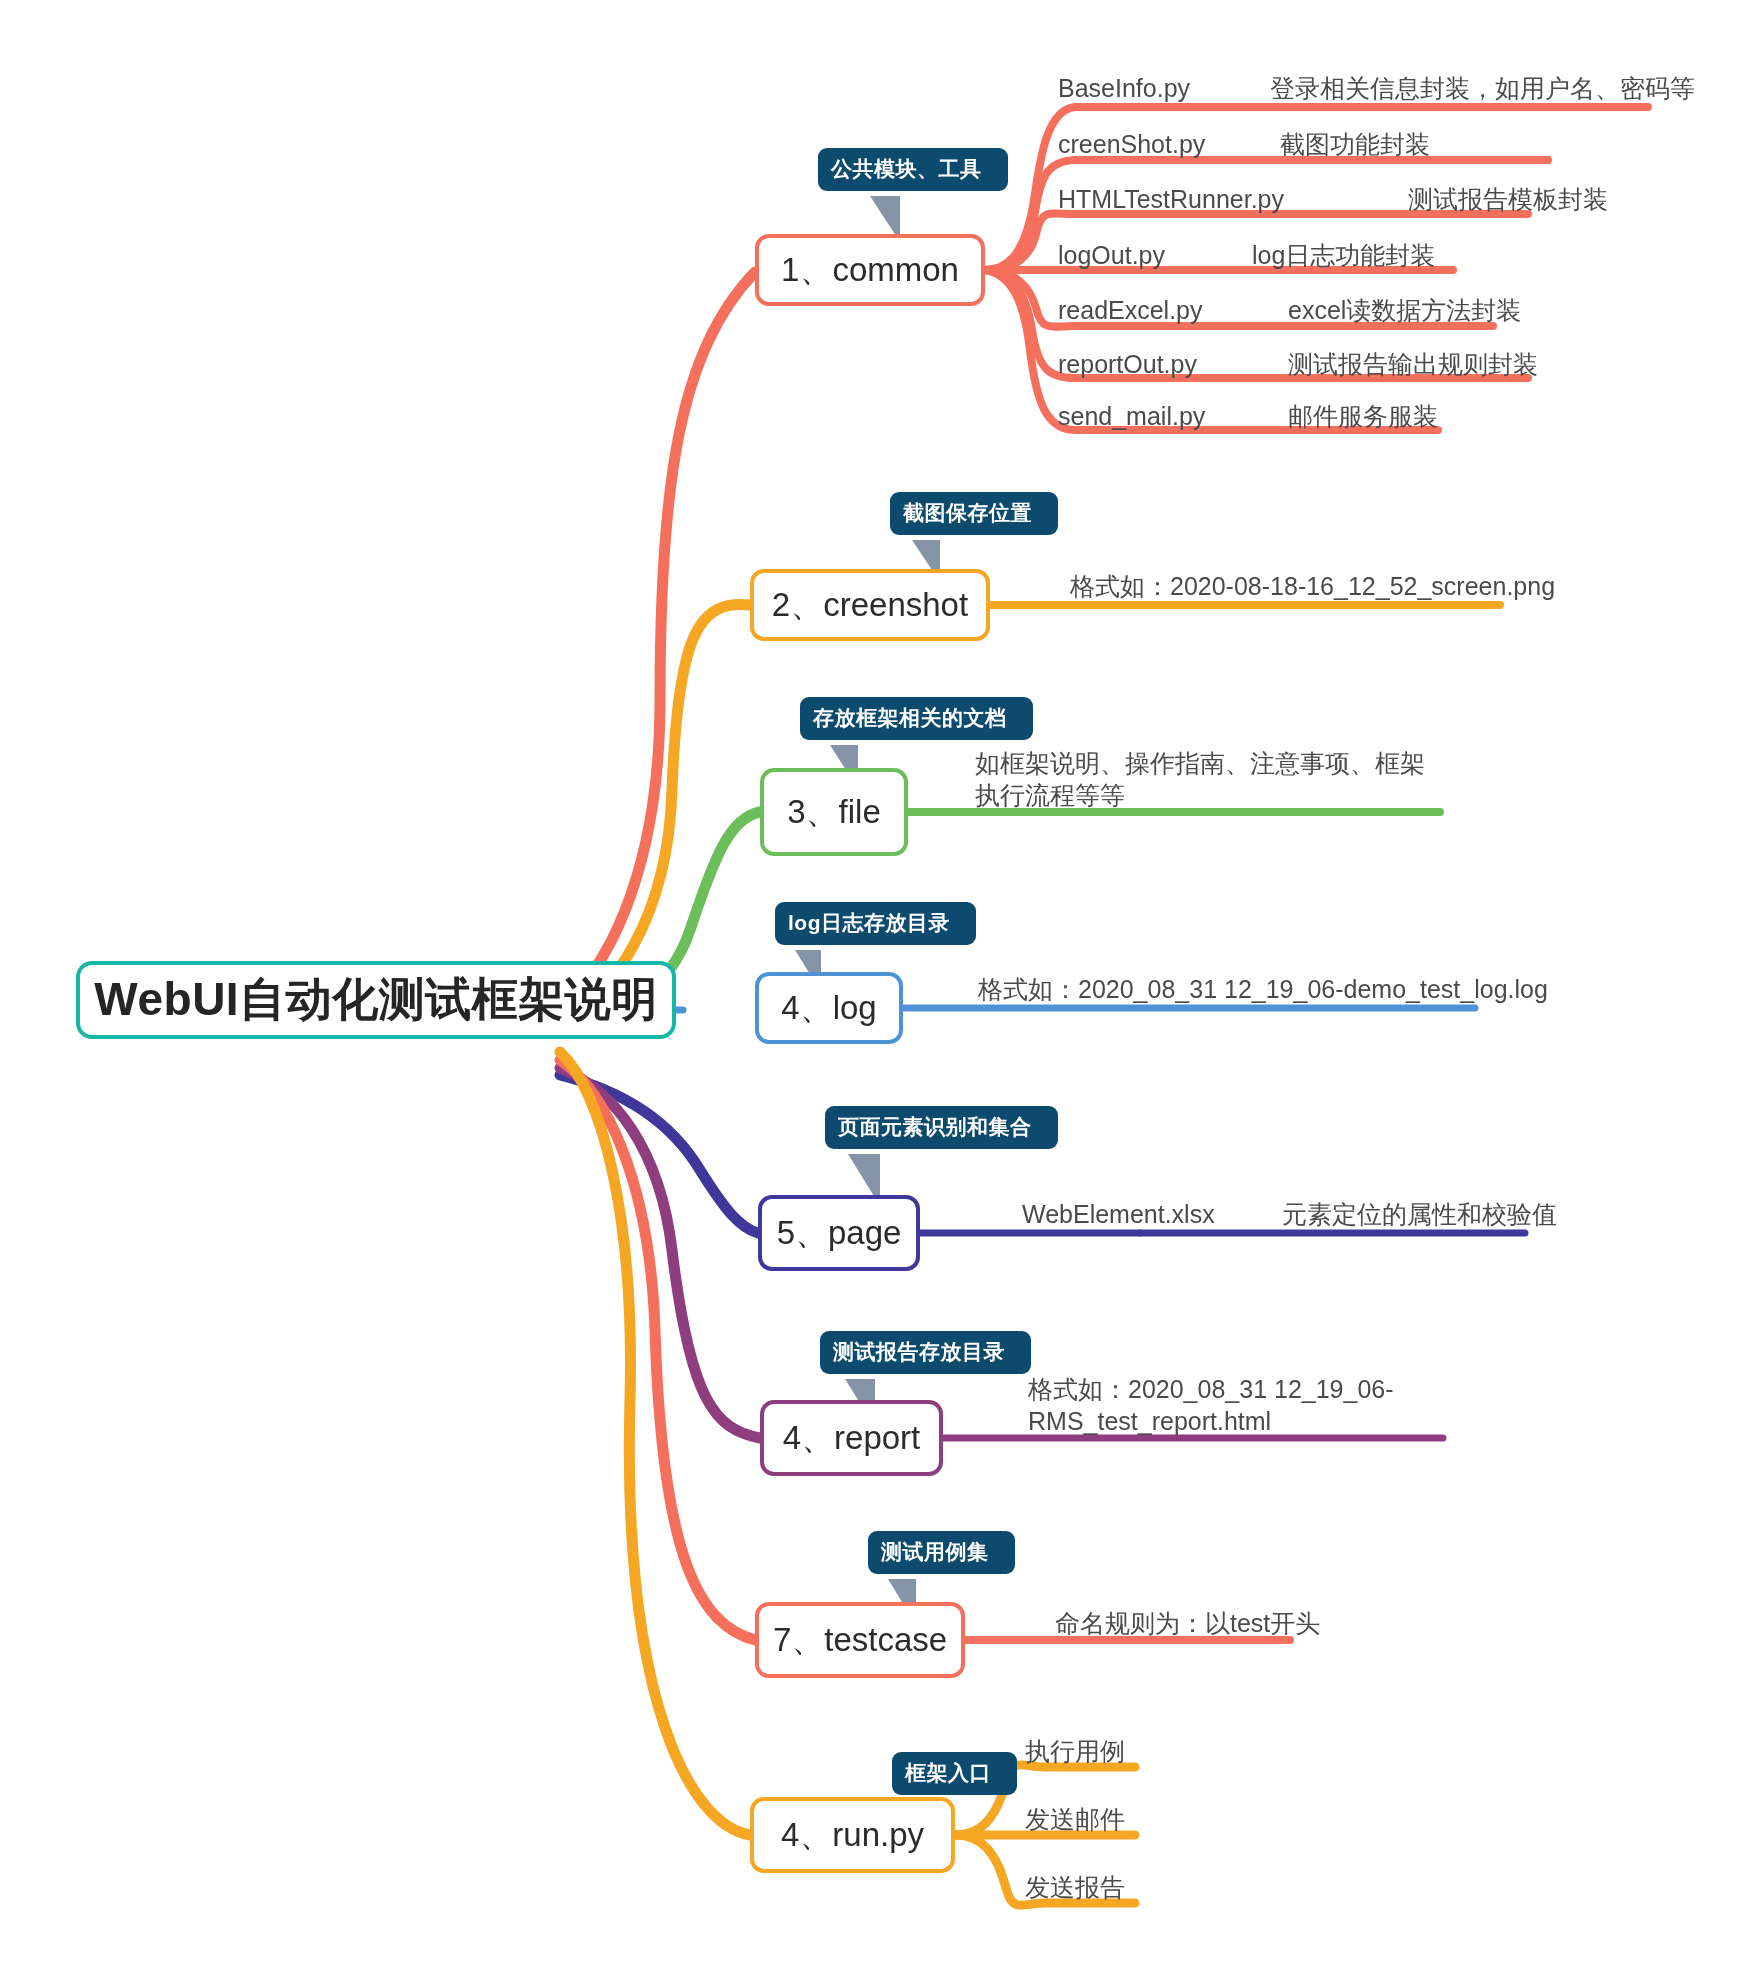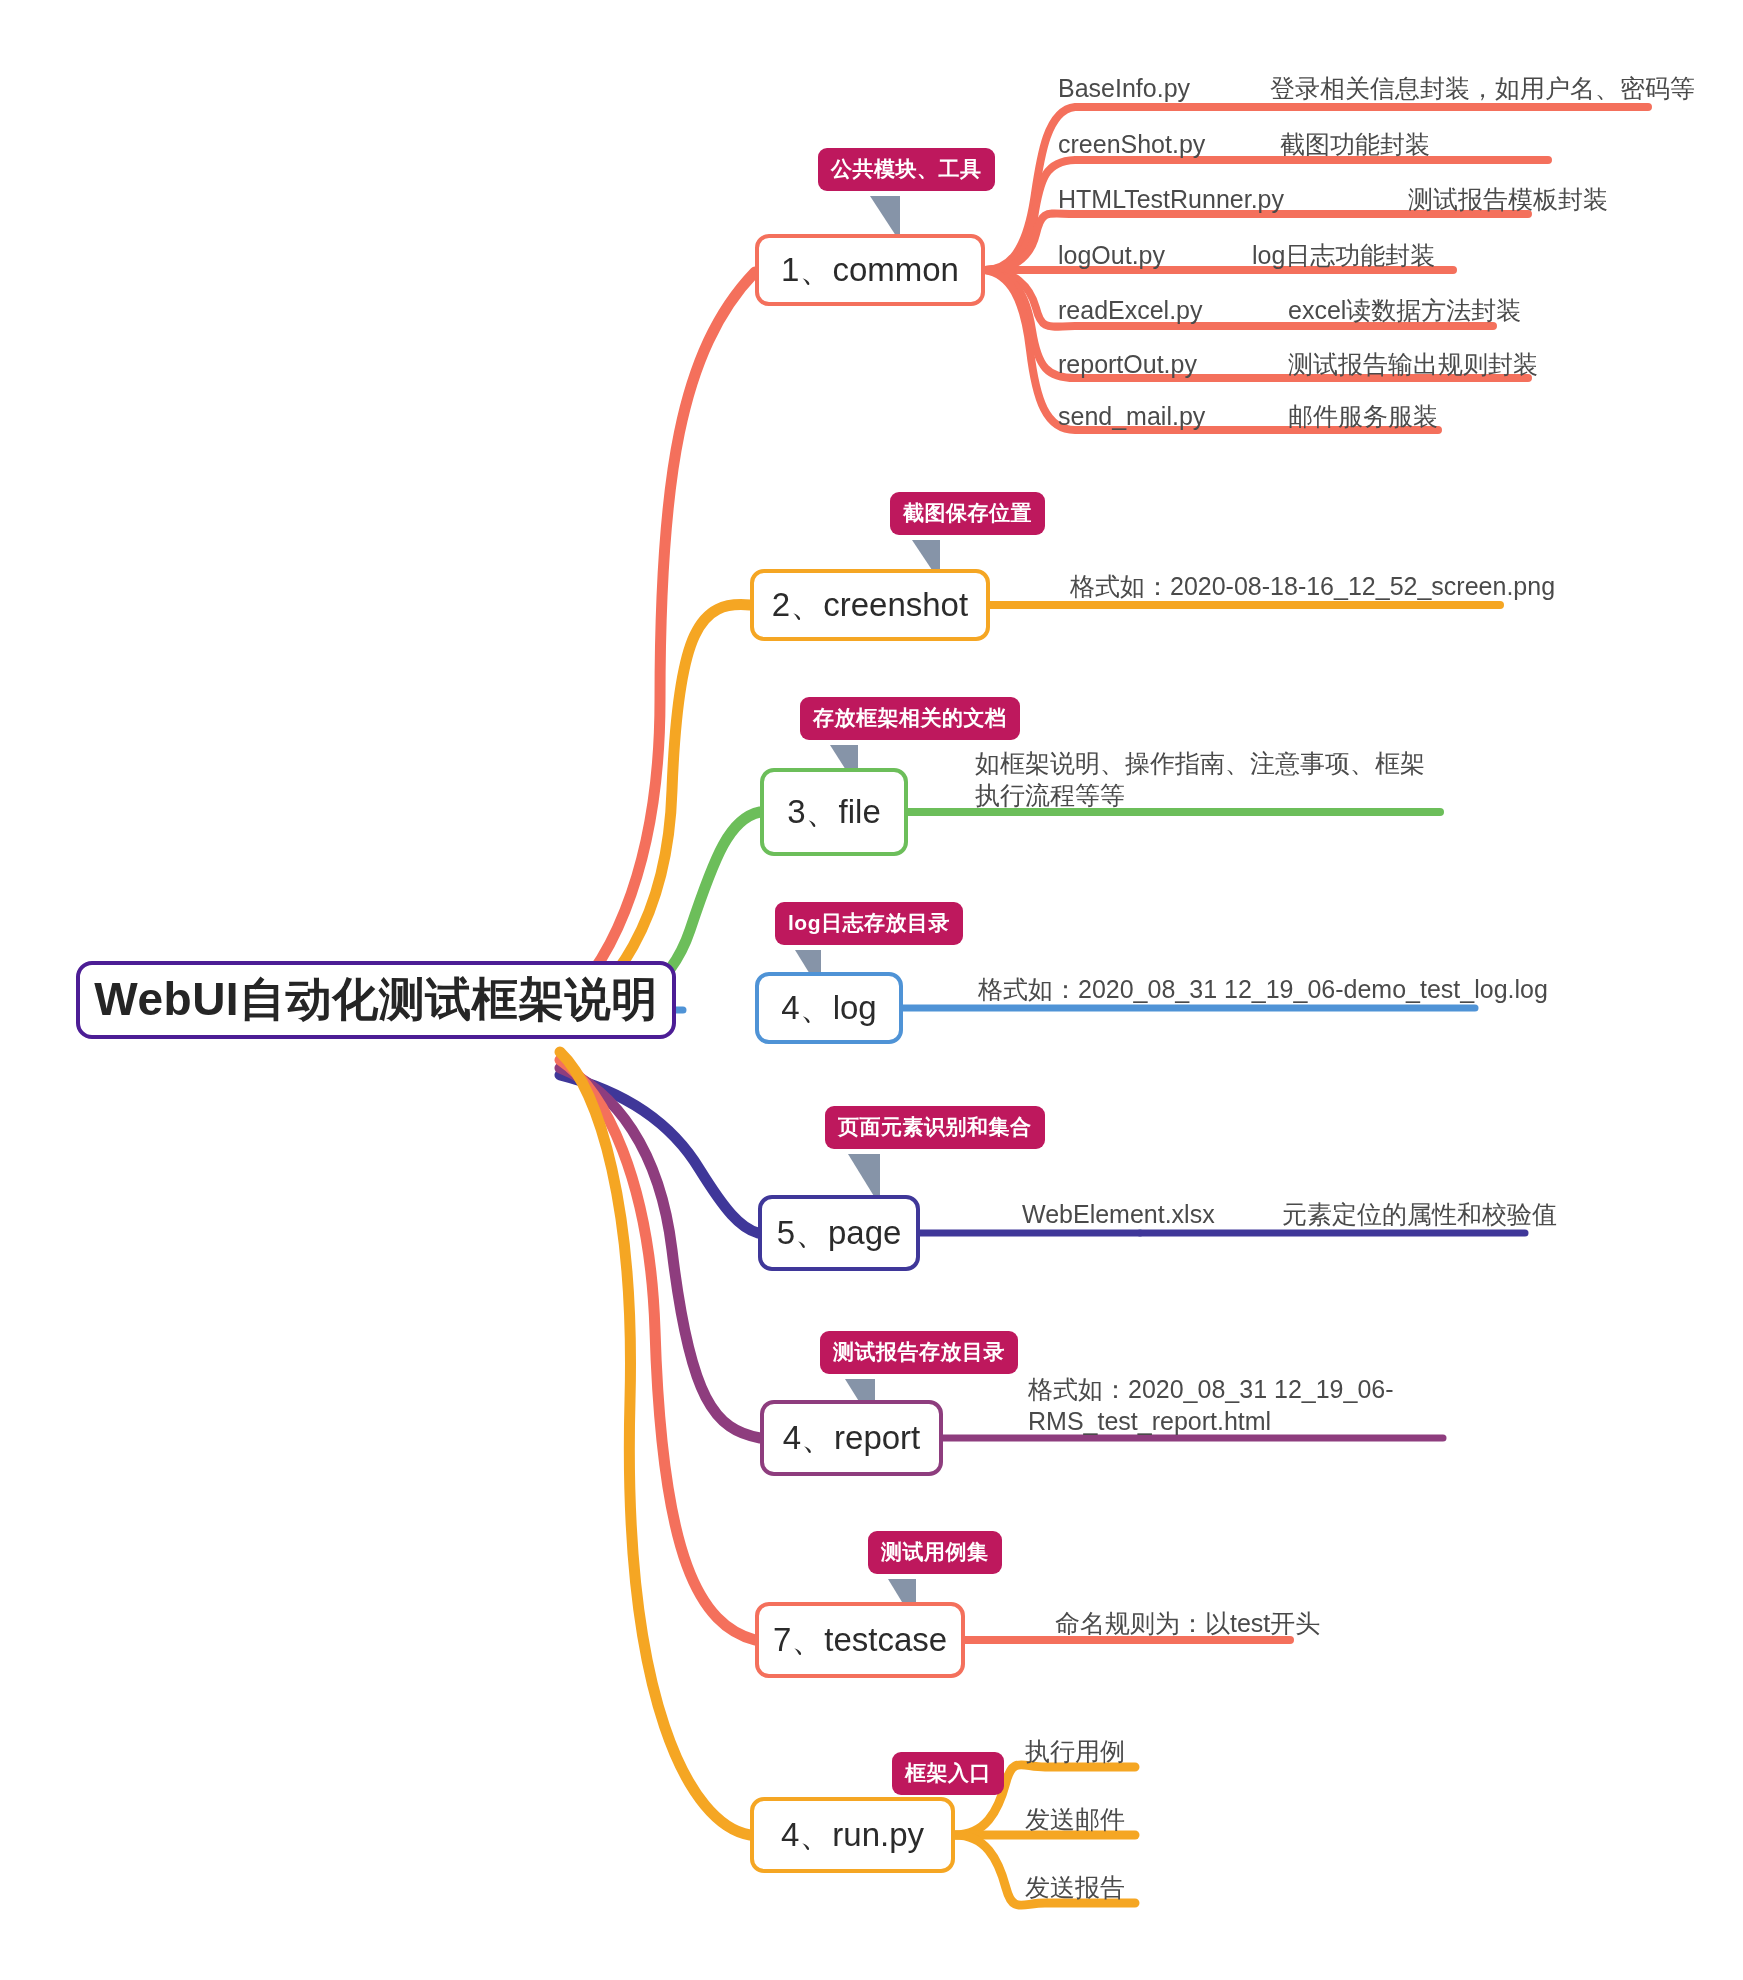--- a/index.html
+++ b/index.html
@@ -33,42 +33,42 @@
     background: #ffffff;
     border-radius: 14px;
     display: flex;
     align-items: center;
     justify-content: center;
     font-weight: 500;
     color: #2b2b2b;
     white-space: nowrap;
   }
   .root-node {
-    border: 4px solid #4c1d95;
+    border: 4px solid #14b8a6;
     border-radius: 16px;
     font-size: 46px;
     font-weight: bold;
     letter-spacing: 0.5px;
     color: #252525;
     padding: 0 26px;
   }
   .branch-node {
     border-width: 4px;
     border-style: solid;
     font-size: 33px;
     padding: 0 22px;
   }
   .callout {
     position: absolute;
-    background: #be185d;
+    background: #0c4a6e;
     color: #ffffff;
     font-size: 21px;
     font-weight: bold;
     border-radius: 9px;
-    padding: 7px 13px 8px 13px;
+    padding: 7px 26px 8px 13px;
     white-space: nowrap;
     letter-spacing: 0.5px;
   }
   .callout-tail {
     position: absolute;
     width: 0; height: 0;
     border-style: solid;
   }
   .leaf-label {
     position: absolute;

